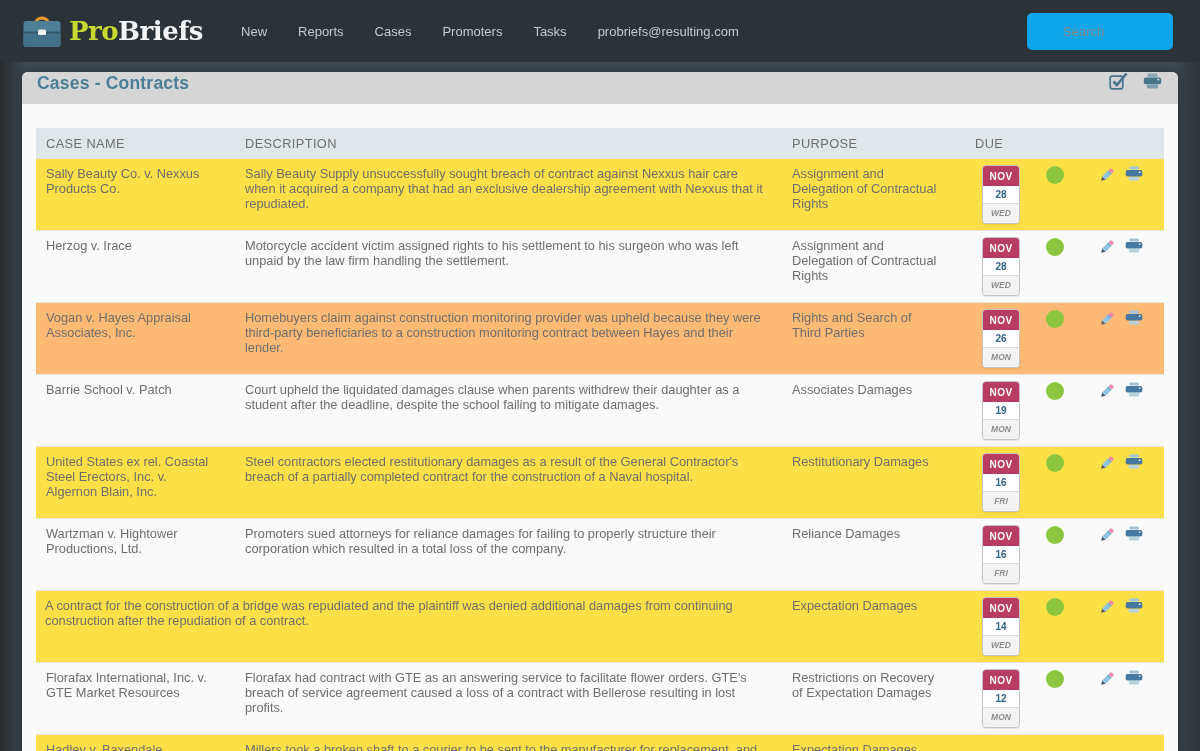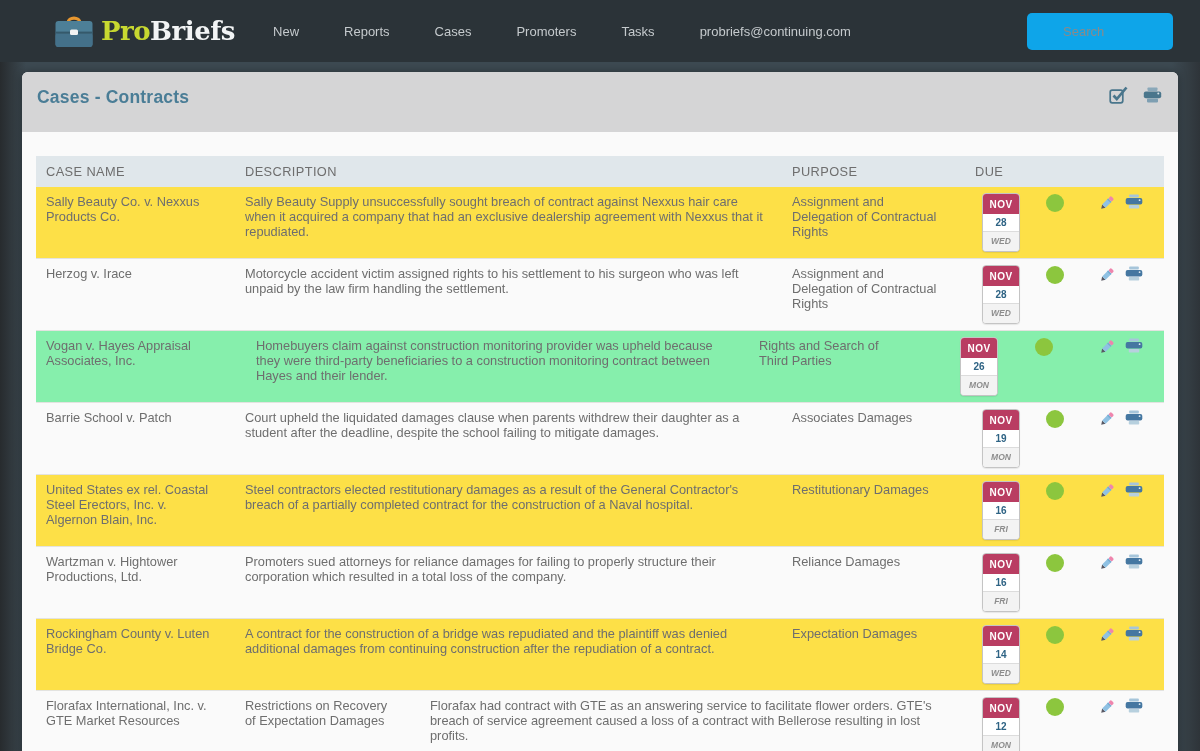--- a/index.html
+++ b/index.html
@@ -1,54 +1,54 @@
 <!DOCTYPE html>
 <html><head>
 <meta charset="utf-8">
 <style>
   * { margin:0; padding:0; box-sizing:border-box; }
   html,body { width:1200px; height:751px; overflow:hidden; }
   body { font-family:"Liberation Sans", sans-serif; background:#3d4a52; position:relative; }
 
   
   .navbar { position:absolute; top:0; left:0; width:1200px; height:62px;
-            background:#2b3338; display:flex; align-items:center; z-index:5;padding-left:32px; }
+            background:#2b3338; display:flex; align-items:center; z-index:5; }
   .brand { display:flex; align-items:center; margin-left:22px; cursor:pointer; }
   .brand svg { display:block; margin-right:7px; }
   .brand-text { font-family:"DejaVu Serif", serif; font-weight:bold; font-size:26px; letter-spacing:-0.5px; }
   .brand-pro { color:#c8d930; }
   .brand-briefs { color:#f2f4f5; }
-  .nav-links { display:flex; align-items:flex-end; margin-left:38px;gap:14px; }
+  .nav-links { display:flex; align-items:flex-end; margin-left:38px; }
   .nav-links a { color:#c5cacd; font-size:13px; text-decoration:none; margin-right:31px; }
   .search-box { margin-left:auto; margin-right:27px; width:146px; height:37px;
                 border:none; border-radius:5px; background:#0ea5e9; padding-left:36px;
                 font-size:13px; color:#444; font-family:"Liberation Sans", sans-serif; outline:none; }
   .search-box::placeholder { color:#8a8a8a; }
 
   
   .page-bg { position:absolute; top:62px; left:0; width:1200px; height:689px;
              background:linear-gradient(90deg,#272b2e 0px,#3d4a52 26px,#3d4a52 1172px,#2e3439 1200px); }
 
   
   .panel { position:absolute; left:22px; top:72px; width:1156px; height:700px;
            background:#fafafa; border-radius:6px 6px 0 0; box-shadow:0 0 10px rgba(0,0,0,0.35); }
-  .panel-header { height:60px; background:#d5d5d6; border-radius:6px 6px 0 0;
+  .panel-header { height:32px; background:#d5d5d6; border-radius:6px 6px 0 0;
                   display:flex; align-items:center; padding:0 16px 10px 15px;gap:11px; }
   .panel-title { font-size:17.5px; font-weight:bold; color:#4a7d96; letter-spacing:0.2px; }
   .panel-tools { margin-left:auto; display:flex; align-items:center; gap:15px; }
   .tool-btn { cursor:pointer; display:flex; align-items:center; }
 
   
   .table { margin:24px 14px 0 14px; }
   .thead { display:flex; background:#e0e7eb; height:31px; align-items:center; }
   .th { font-size:12px; color:#53809a; letter-spacing:0.4px; }
   .row { display:flex; min-height:56px; border-bottom:1px solid #e3e3e0; cursor:pointer; }
   .row-odd { background:#fde047; }
   .row-even { background:#fafafa; }
-  .row-highlight { background:#86efac;gap:11px; }
+  .row-highlight { background:#fdba74; }
 
   .cell { font-size:12.8px; line-height:15px; color:#6e6e6e; }
   .cell-case    { flex:0 0 200px; padding:7px 22px 7px 10px; }
   .cell-desc    { flex:1 1 auto;  padding:7px 18px 7px 9px; }
   .cell-purpose { flex:0 0 185px; padding:7px 28px 7px 9px; }
   .cell-due     { flex:0 0 68px;  padding:6px 0 6px 7px; }
   .cell-status  { flex:0 0 50px;  padding:7px 0 0 10px; }
   .cell-actions { flex:0 0 78px;  padding:7px 0 0 12px; display:flex; gap:9px; }
   .thead .cell  { padding-top:0; padding-bottom:0; }
 
@@ -79,21 +79,21 @@
       </svg>
     </span>
     <span class="brand-text"><span class="brand-pro">Pro</span><span class="brand-briefs">Briefs</span></span>
   </div>
   <div class="nav-links">
     <a href="#">New</a>
     <a href="#">Reports</a>
     <a href="#">Cases</a>
     <a href="#">Promoters</a>
     <a href="#">Tasks</a>
-    <a href="#">probriefs@continuing.com</a>
+    <a href="#">probriefs@resulting.com</a>
   </div>
   <input class="search-box" type="text" placeholder="Search" style="">
 </div>
 
 <div class="page-bg"></div>
 
 <div class="panel">
   <div class="panel-header">
     <div class="panel-title">Cases - Contracts</div>
     <div class="panel-tools">
@@ -356,21 +356,20 @@
             <rect x="4.2" y="0.4" width="9.6" height="3.2" rx="0.8" fill="#a6c5da"></rect>
             <rect x="0.7" y="4.1" width="16.6" height="6.4" rx="1.9" fill="#4577a1"></rect>
             <circle cx="14.6" cy="6.2" r="0.9" fill="#dce8f0"></circle>
             <rect x="3.8" y="10.9" width="10.4" height="3.6" rx="0.8" fill="#b7d0de"></rect>
           </svg>
         </span>
       </span>
     </div>
   </div>
         <div class="row row-odd">
-    <div class="cell cell-case">Rockingham County v. Luten Bridge Co.</div>
     <div class="cell cell-desc">A contract for the construction of a bridge was repudiated and the plaintiff was denied additional damages from continuing construction after the repudiation of a contract.</div>
     <div class="cell cell-purpose">Expectation Damages</div>
     <div class="cell cell-due">
       <div class="cal">
         <div class="cal-month">NOV</div>
         <div class="cal-day">14</div>
         <div class="cal-wd">WED</div>
       </div>
     </div>
     <div class="cell cell-status">
@@ -396,22 +395,22 @@
             <rect x="0.7" y="4.1" width="16.6" height="6.4" rx="1.9" fill="#4577a1"></rect>
             <circle cx="14.6" cy="6.2" r="0.9" fill="#dce8f0"></circle>
             <rect x="3.8" y="10.9" width="10.4" height="3.6" rx="0.8" fill="#b7d0de"></rect>
           </svg>
         </span>
       </span>
     </div>
   </div>
         <div class="row row-even">
     <div class="cell cell-case">Florafax International, Inc. v. GTE Market Resources</div>
+    <div class="cell cell-desc">Florafax had contract with GTE as an answering service to facilitate flower orders. GTE's breach of service agreement caused a loss of a contract with Bellerose resulting in lost profits.</div>
     <div class="cell cell-purpose">Restrictions on Recovery of Expectation Damages</div>
-    <div class="cell cell-desc">Florafax had contract with GTE as an answering service to facilitate flower orders. GTE's breach of service agreement caused a loss of a contract with Bellerose resulting in lost profits.</div>
     <div class="cell cell-due">
       <div class="cal">
         <div class="cal-month">NOV</div>
         <div class="cal-day">12</div>
         <div class="cal-wd">MON</div>
       </div>
     </div>
     <div class="cell cell-status">
       <span class="dot"></span>
     </div>

